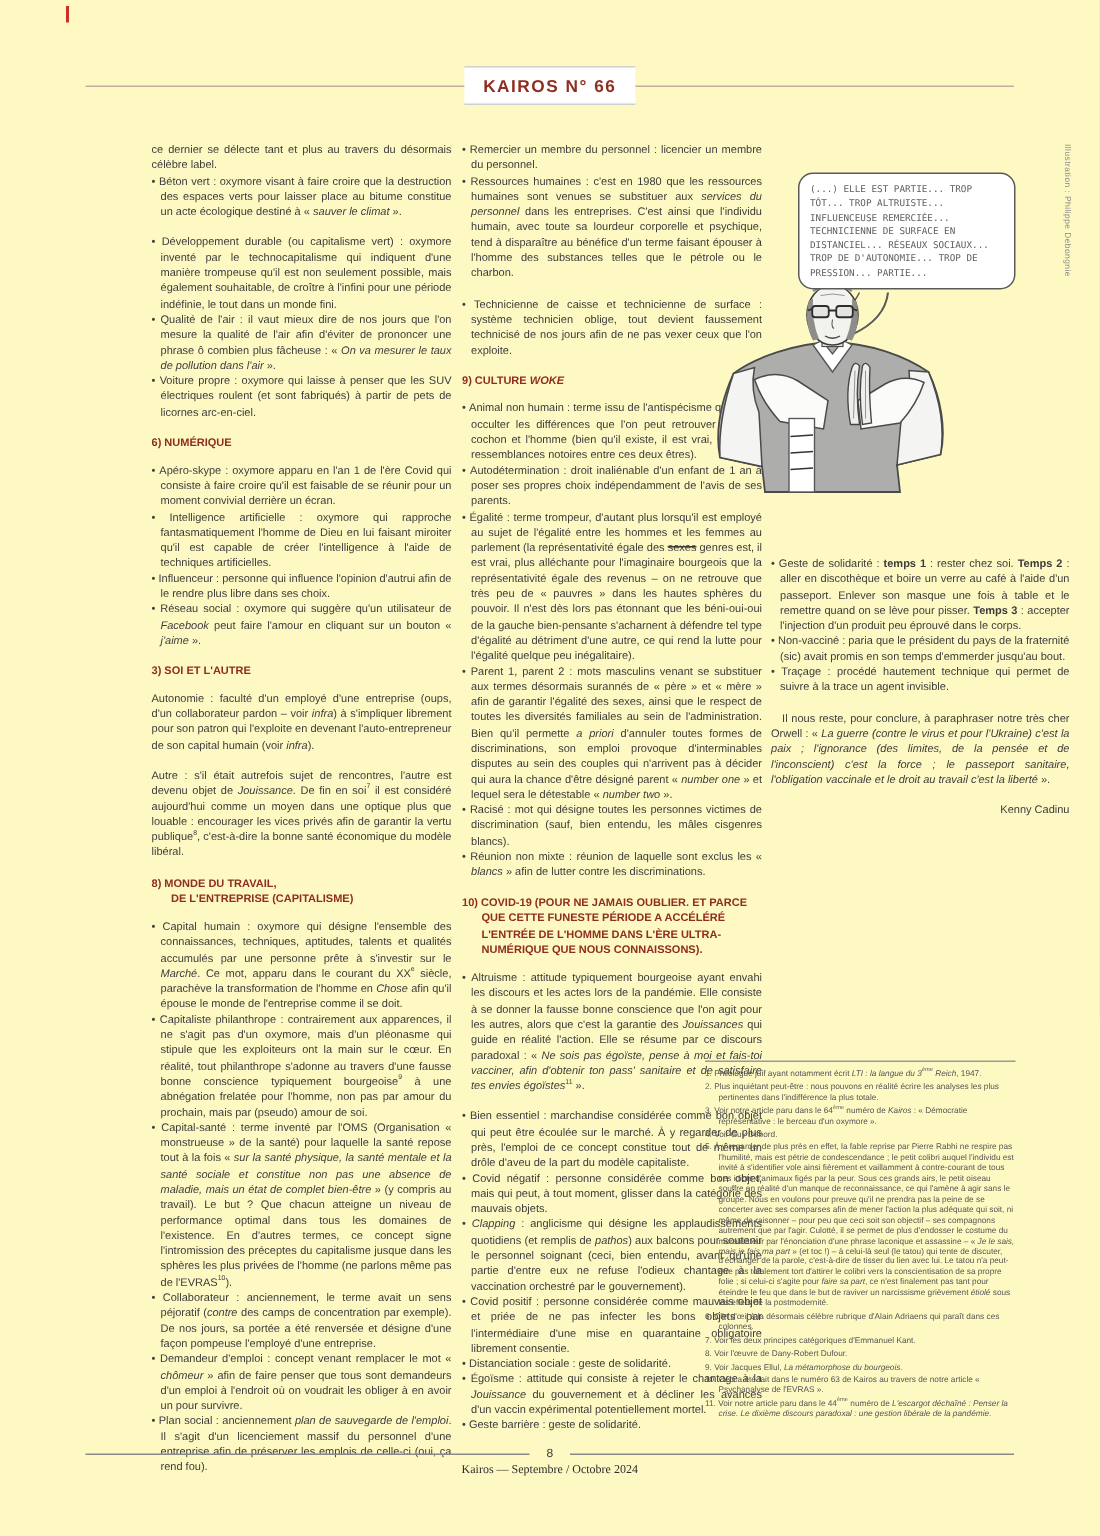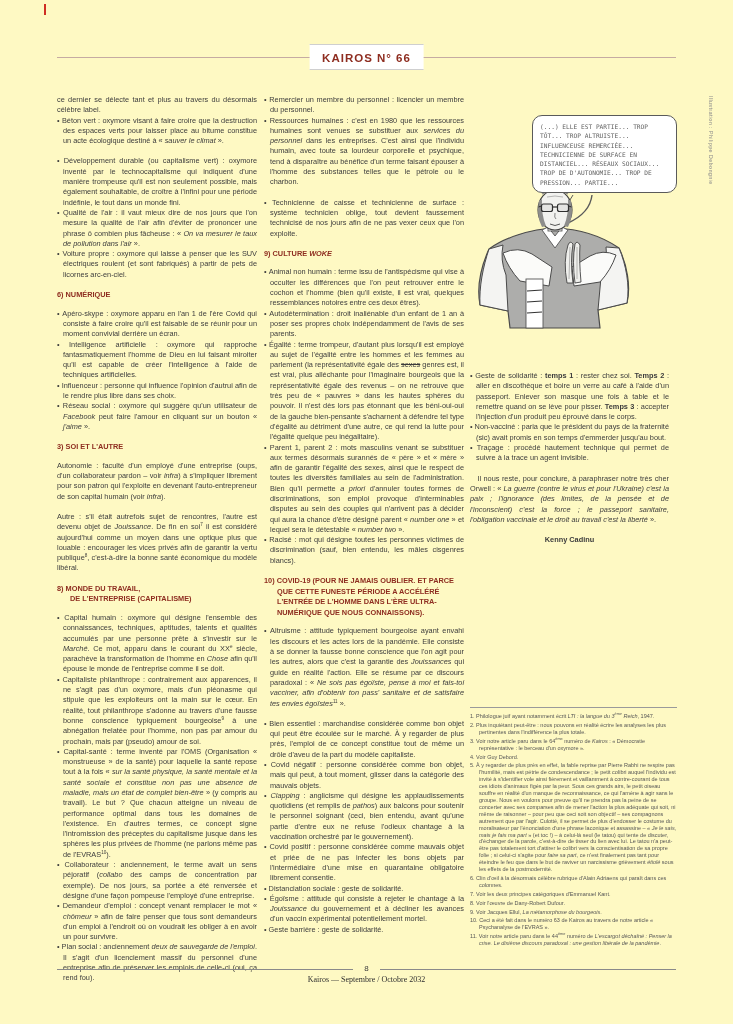--- a/index.html
+++ b/index.html
@@ -10,31 +10,31 @@
   .crop-mark{position:absolute;left:44px;top:4px;width:2px;height:11px;background:#cf2e23;}
 
   
   .header-rule{position:absolute;left:57px;right:57px;top:57px;border-top:1px solid #c5aba2;}
   .header-box{position:absolute;left:50%;top:44px;transform:translateX(-50%);background:#fff;
               padding:3px 13px;border-top:1px solid #cfcfcf;border-bottom:1px solid #cfcfcf;}
   .header-title{color:#8e2d20;font-weight:bold;font-size:11.5px;letter-spacing:1px;white-space:nowrap;}
 
   
   .col{position:absolute;top:95px;width:200px;font-size:7.35px;line-height:10.3px;
-       text-align:justify;hyphens:auto;}
+       text-align:justify;hyphens:auto;margin-left:44px;}
   .col-left{left:57px;}
   .col-mid{left:264px;}
   .col-right{left:470px;top:371px;width:199px;}
 
   .blk{margin:0;}
   .blk.b{padding-left:6px;text-indent:-6px;}
   .blk.h{color:#8e2d20;font-weight:bold;text-align:left;margin:10px 0 8px 0;
          padding-left:13px;text-indent:-13px;line-height:10.6px;}
   .blk.g{height:10px;}
-  .blk.a{font-weight:bold;text-align:center;}
+  .blk.a{font-weight:normal;text-align:right;}
   sup{font-size:4.6px;vertical-align:super;line-height:0;}
   s{text-decoration:line-through;}
 
   
   .illu{position:absolute;left:470px;top:95px;width:207px;height:252px;}
   .bubble{position:absolute;left:62px;top:20px;width:130px;border:1.5px solid #5a5a5a;
           border-radius:10px;padding:6px 6px 5px 7px;background:#fff;
           font-family:"DejaVu Sans Mono",monospace;font-size:6.2px;line-height:9.3px;
           color:#5f5f5f;text-align:left;letter-spacing:0;}
   .illu svg{position:absolute;left:0;top:0;}
@@ -81,35 +81,36 @@
       <div class="blk b"><span>•</span>&nbsp;Influenceur : personne qui influence l'opinion d'autrui afin de le rendre plus libre dans ses choix.</div>
       <div class="blk b"><span>•</span>&nbsp;Réseau social : oxymore qui suggère qu'un utilisateur de <i>Facebook</i> peut faire l'amour en cliquant sur un bouton « <i>j'aime</i> ».</div>
       <div class="blk h">3) SOI ET L'AUTRE</div>
       <div class="blk p">Autonomie : faculté d'un employé d'une entreprise (oups, d'un collaborateur pardon – voir <i>infra</i>) à s'impliquer librement pour son patron qui l'exploite en devenant l'auto-entrepreneur de son capital humain (voir <i>infra</i>).</div>
       <div class="blk g"></div>
       <div class="blk p">Autre : s'il était autrefois sujet de rencontres, l'autre est devenu objet de <i>Jouissance</i>. De fin en soi<sup>7</sup> il est considéré aujourd'hui comme un moyen dans une optique plus que louable : encourager les vices privés afin de garantir la vertu publique<sup>8</sup>, c'est-à-dire la bonne santé économique du modèle libéral.</div>
       <div class="blk h">8) MONDE DU TRAVAIL,<br>DE L'ENTREPRISE (CAPITALISME)</div>
       <div class="blk b"><span>•</span>&nbsp;Capital humain : oxymore qui désigne l'ensemble des connaissances, techniques, aptitudes, talents et qualités accumulés par une personne prête à s'investir sur le <i>Marché</i>. Ce mot, apparu dans le courant du XX<sup>e</sup> siècle, parachève la transformation de l'homme en <i>Chose</i> afin qu'il épouse le monde de l'entreprise comme il se doit.</div>
       <div class="blk b"><span>•</span>&nbsp;Capitaliste philanthrope : contrairement aux apparences, il ne s'agit pas d'un oxymore, mais d'un pléonasme qui stipule que les exploiteurs ont la main sur le cœur. En réalité, tout philanthrope s'adonne au travers d'une fausse bonne conscience typiquement bourgeoise<sup>9</sup> à une abnégation frelatée pour l'homme, non pas par amour du prochain, mais par (pseudo) amour de soi.</div>
       <div class="blk b"><span>•</span>&nbsp;Capital-santé : terme inventé par l'OMS (Organisation « monstrueuse » de la santé) pour laquelle la santé repose tout à la fois « <i>sur la santé physique, la santé mentale et la santé sociale et constitue non pas une absence de maladie, mais un état de complet bien-être</i> » (y compris au travail). Le but ? Que chacun atteigne un niveau de performance optimal dans tous les domaines de l'existence. En d'autres termes, ce concept signe l'intromission des préceptes du capitalisme jusque dans les sphères les plus privées de l'homme (ne parlons même pas de l'EVRAS<sup>10</sup>).</div>
-      <div class="blk b"><span>•</span>&nbsp;Collaborateur : anciennement, le terme avait un sens péjoratif (<i>collabo</i> des camps de concentration par exemple). De nos jours, sa portée a été renversée et désigne d'une façon pompeuse l'employé d'une entreprise.</div>
+      <div class="blk b"><span>•</span>&nbsp;Collaborateur : anciennement, le terme avait un sens péjoratif (<i>contre</i> des camps de concentration par exemple). De nos jours, sa portée a été renversée et désigne d'une façon pompeuse l'employé d'une entreprise.</div>
       <div class="blk b"><span>•</span>&nbsp;Demandeur d'emploi : concept venant remplacer le mot « <i>chômeur</i> » afin de faire penser que tous sont demandeurs d'un emploi à l'endroit où on voudrait les obliger à en avoir un pour survivre.</div>
-      <div class="blk b"><span>•</span>&nbsp;Plan social : anciennement <i>deux de sauvegarde de l'emploi</i>. Il s'agit d'un licenciement massif du personnel d'une entreprise afin de préserver les emplois de celle-ci (oui, ça rend fou).</div>
+      <div class="blk b"><span>•</span>&nbsp;Plan social : anciennement <i>plan de sauvegarde de l'emploi</i>. Il s'agit d'un licenciement massif du personnel d'une entreprise afin de préserver les emplois de celle-ci (oui, ça rend fou).</div>
     </div>
   <div class="col col-mid">
       <div class="blk b"><span>•</span>&nbsp;Remercier un membre du personnel : licencier un membre du personnel.</div>
       <div class="blk b"><span>•</span>&nbsp;Ressources humaines : c'est en 1980 que les ressources humaines sont venues se substituer aux <i>services du personnel</i> dans les entreprises. C'est ainsi que l'individu humain, avec toute sa lourdeur corporelle et psychique, tend à disparaître au bénéfice d'un terme faisant épouser à l'homme des substances telles que le pétrole ou le charbon.</div>
       <div class="blk g"></div>
       <div class="blk b"><span>•</span>&nbsp;Technicienne de caisse et technicienne de surface : système technicien oblige, tout devient faussement technicisé de nos jours afin de ne pas vexer ceux que l'on exploite.</div>
       <div class="blk h">9) CULTURE <i>WOKE</i></div>
       <div class="blk b"><span>•</span>&nbsp;Animal non humain : terme issu de l'antispécisme qui vise à occulter les différences que l'on peut retrouver entre le cochon et l'homme (bien qu'il existe, il est vrai, quelques ressemblances notoires entre ces deux êtres).</div>
       <div class="blk b"><span>•</span>&nbsp;Autodétermination : droit inaliénable d'un enfant de 1 an à poser ses propres choix indépendamment de l'avis de ses parents.</div>
       <div class="blk b"><span>•</span>&nbsp;Égalité : terme trompeur, d'autant plus lorsqu'il est employé au sujet de l'égalité entre les hommes et les femmes au parlement (la représentativité égale des <s>sexes</s> genres est, il est vrai, plus alléchante pour l'imaginaire bourgeois que la représentativité égale des revenus – on ne retrouve que très peu de « pauvres » dans les hautes sphères du pouvoir. Il n'est dès lors pas étonnant que les béni-oui-oui de la gauche bien-pensante s'acharnent à défendre tel type d'égalité au détriment d'une autre, ce qui rend la lutte pour l'égalité quelque peu inégalitaire).</div>
       <div class="blk b"><span>•</span>&nbsp;Parent 1, parent 2 : mots masculins venant se substituer aux termes désormais surannés de « père » et « mère » afin de garantir l'égalité des sexes, ainsi que le respect de toutes les diversités familiales au sein de l'administration. Bien qu'il permette <i>a priori</i> d'annuler toutes formes de discriminations, son emploi provoque d'interminables disputes au sein des couples qui n'arrivent pas à décider qui aura la chance d'être désigné parent « <i>number one</i> » et lequel sera le détestable « <i>number two</i> ».</div>
       <div class="blk b"><span>•</span>&nbsp;Racisé : mot qui désigne toutes les personnes victimes de discrimination (sauf, bien entendu, les mâles cisgenres blancs).</div>
+      <div class="blk b"><span>•</span>&nbsp;Réunion non mixte : réunion de laquelle sont exclus les « <i>blancs</i> » afin de lutter contre les discriminations.</div>
       <div class="blk h">10) COVID-19 (POUR NE JAMAIS OUBLIER. ET PARCE QUE CETTE FUNESTE PÉRIODE A ACCÉLÉRÉ L'ENTRÉE DE L'HOMME DANS L'ÈRE ULTRA-NUMÉRIQUE QUE NOUS CONNAISSONS).</div>
       <div class="blk b"><span>•</span>&nbsp;Altruisme : attitude typiquement bourgeoise ayant envahi les discours et les actes lors de la pandémie. Elle consiste à se donner la fausse bonne conscience que l'on agit pour les autres, alors que c'est la garantie des <i>Jouissances</i> qui guide en réalité l'action. Elle se résume par ce discours paradoxal : « <i>Ne sois pas égoïste, pense à moi et fais-toi vacciner, afin d'obtenir ton pass' sanitaire et de satisfaire tes envies égoïstes</i><sup>11</sup> ».</div>
       <div class="blk g"></div>
       <div class="blk b"><span>•</span>&nbsp;Bien essentiel : marchandise considérée comme bon objet qui peut être écoulée sur le marché. À y regarder de plus près, l'emploi de ce concept constitue tout de même un drôle d'aveu de la part du modèle capitaliste.</div>
       <div class="blk b"><span>•</span>&nbsp;Covid négatif : personne considérée comme bon objet, mais qui peut, à tout moment, glisser dans la catégorie des mauvais objets.</div>
       <div class="blk b"><span>•</span>&nbsp;<i>Clapping</i> : anglicisme qui désigne les applaudissements quotidiens (et remplis de <i>pathos</i>) aux balcons pour soutenir le personnel soignant (ceci, bien entendu, avant qu'une partie d'entre eux ne refuse l'odieux chantage à la vaccination orchestré par le gouvernement).</div>
       <div class="blk b"><span>•</span>&nbsp;Covid positif : personne considérée comme mauvais objet et priée de ne pas infecter les bons objets par l'intermédiaire d'une mise en quarantaine obligatoire librement consentie.</div>
       <div class="blk b"><span>•</span>&nbsp;Distanciation sociale : geste de solidarité.</div>
       <div class="blk b"><span>•</span>&nbsp;Égoïsme : attitude qui consiste à rejeter le chantage à la <i>Jouissance</i> du gouvernement et à décliner les avances d'un vaccin expérimental potentiellement mortel.</div>
       <div class="blk b"><span>•</span>&nbsp;Geste barrière : geste de solidarité.</div>
@@ -185,15 +186,15 @@
       <div class="fn"><span>7.</span>&nbsp;Voir les deux principes catégoriques d'Emmanuel Kant.</div>
       <div class="fn"><span>8.</span>&nbsp;Voir l'œuvre de Dany-Robert Dufour.</div>
       <div class="fn"><span>9.</span>&nbsp;Voir Jacques Ellul, <i>La métamorphose du bourgeois</i>.</div>
       <div class="fn"><span>10.</span>&nbsp;Ceci a été fait dans le numéro 63 de Kairos au travers de notre article « Psychanalyse de l'EVRAS ».</div>
       <div class="fn"><span>11.</span>&nbsp;Voir notre article paru dans le 44<sup>ème</sup> numéro de <i>L'escargot déchaîné : Penser la crise. Le dixième discours paradoxal : une gestion libérale de la pandémie</i>.</div>
     </div>
 
   <div class="footer-rule-l"></div>
   <div class="footer-rule-r"></div>
   <div class="footer-page">8</div>
-  <div class="footer-issue">Kairos — Septembre / Octobre 2032</div>
+  <div class="footer-issue">Kairos — Septembre / Octobre 2024</div>
 
 </div>
 
 </body></html>

